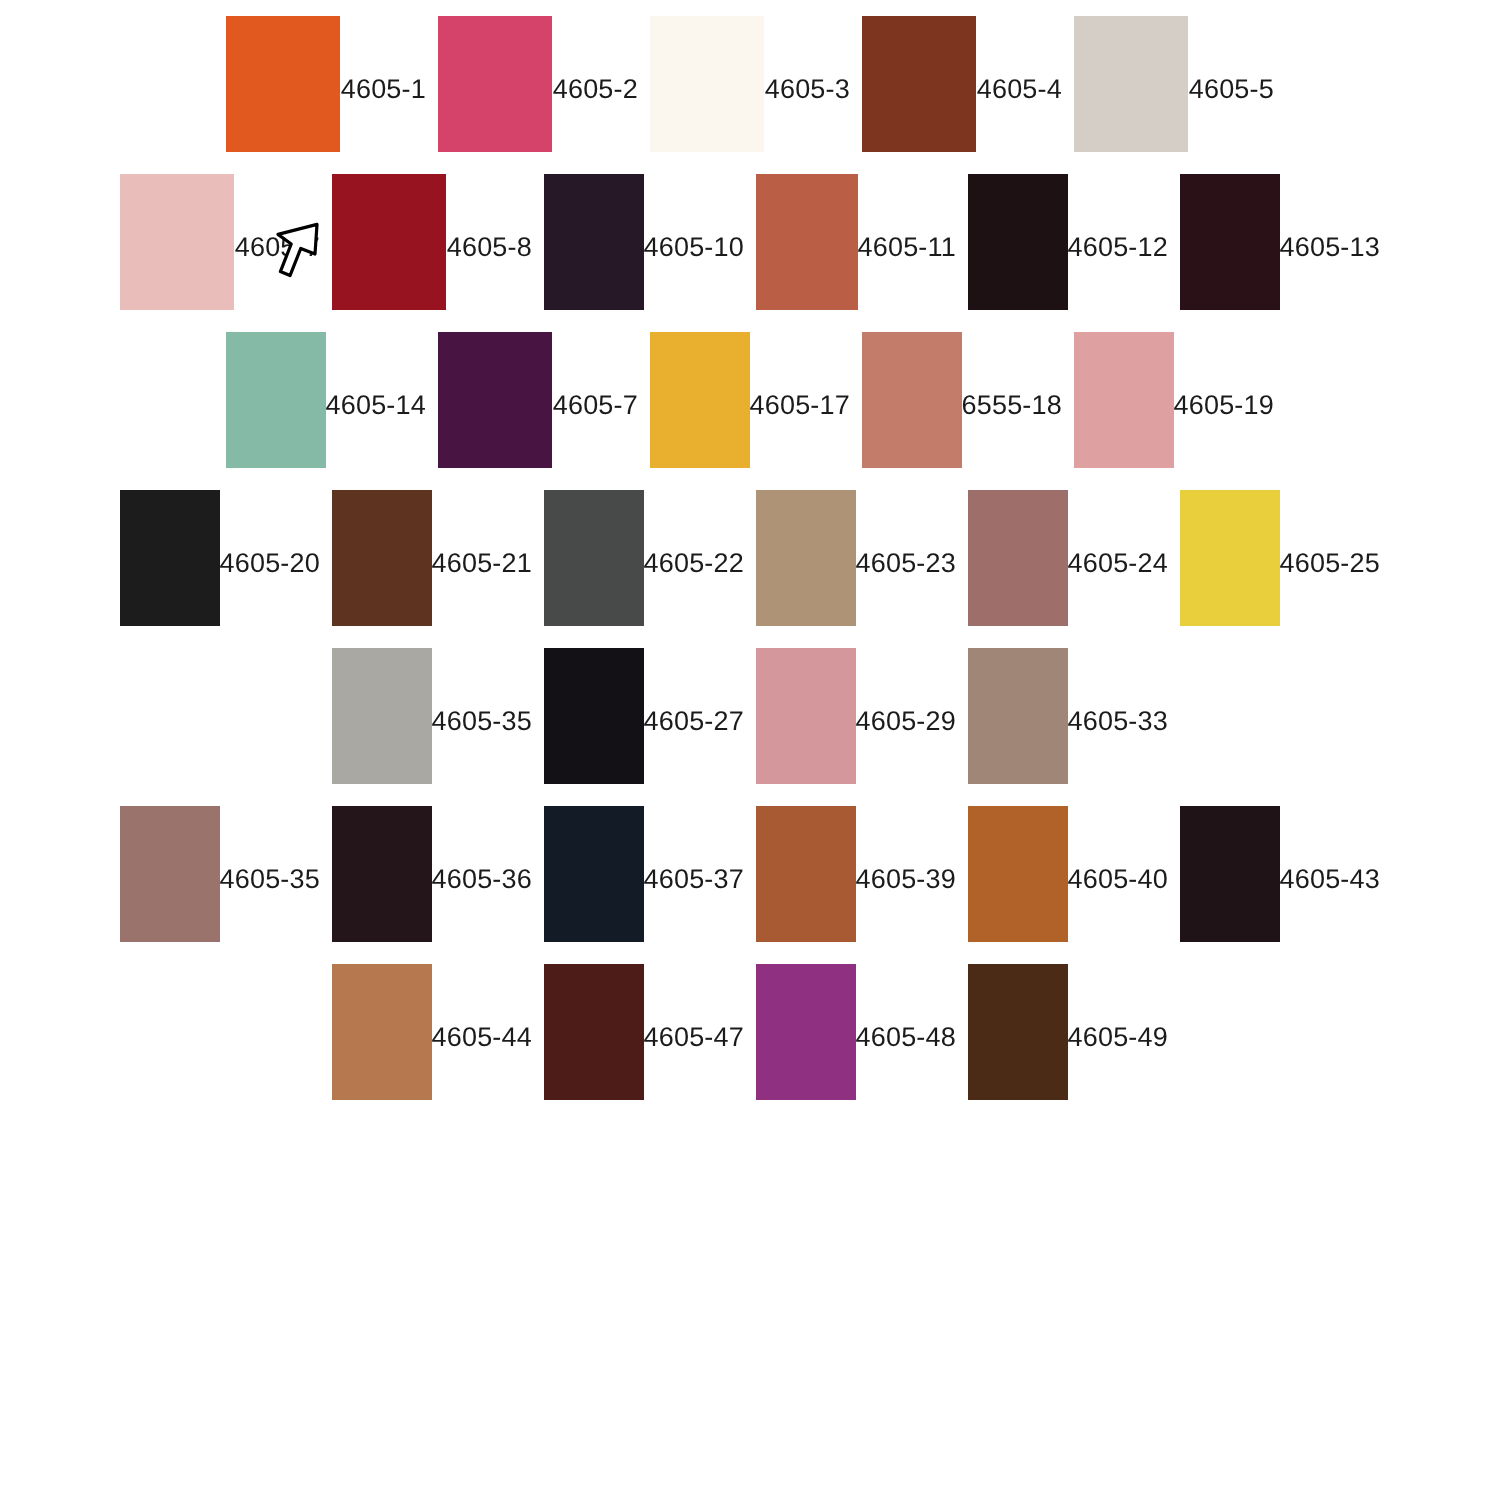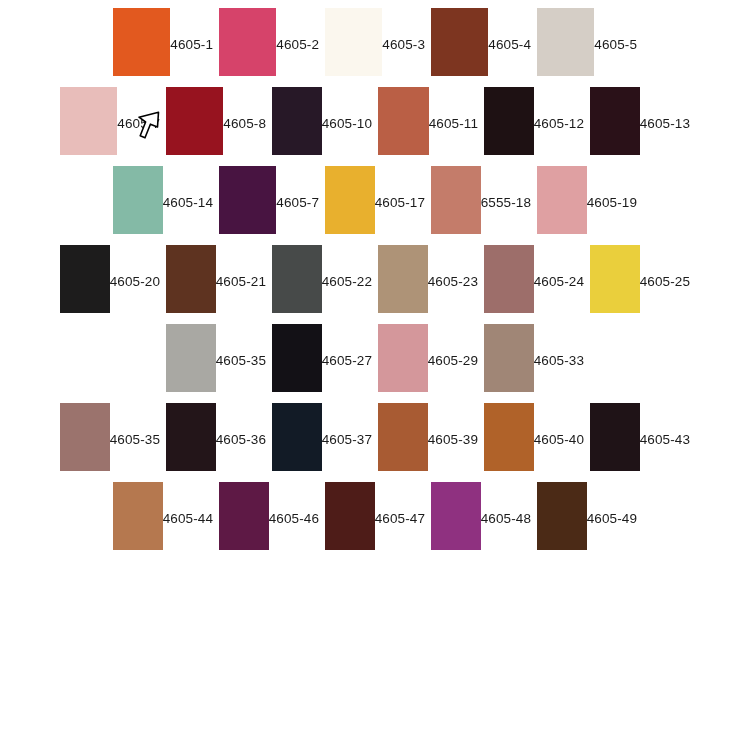--- a/index.html
+++ b/index.html
@@ -198,24 +198,20 @@
         </div>
         <div class="swatch-cell">
           <div class="swatch-chip" style="background-color: rgb(31, 19, 23);"></div>
           <div class="swatch-label">4605-43</div>
         </div>
       </div>
       <div class="swatch-row">
         <div class="swatch-cell">
           <div class="swatch-chip" style="background-color: rgb(181, 120, 79);"></div>
           <div class="swatch-label">4605-44</div>
-        </div>
-        <div class="swatch-cell">
-          <div class="swatch-chip" style="background-color: rgb(94, 25, 69);"></div>
-          <div class="swatch-label">4605-46</div>
         </div>
         <div class="swatch-cell">
           <div class="swatch-chip" style="background-color: rgb(78, 28, 24);"></div>
           <div class="swatch-label">4605-47</div>
         </div>
         <div class="swatch-cell">
           <div class="swatch-chip" style="background-color: rgb(143, 49, 128);"></div>
           <div class="swatch-label">4605-48</div>
         </div>
         <div class="swatch-cell">

